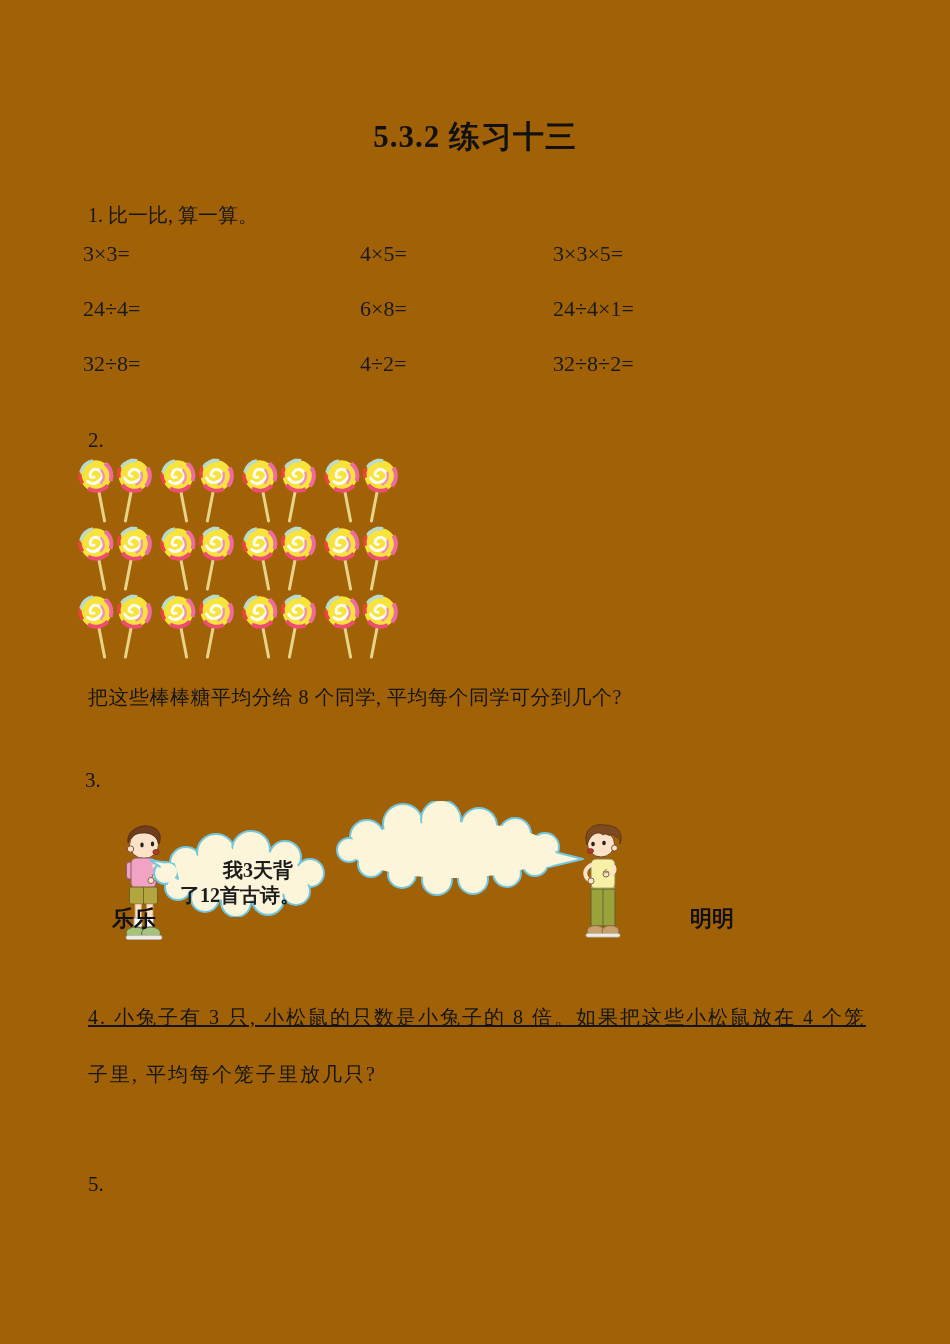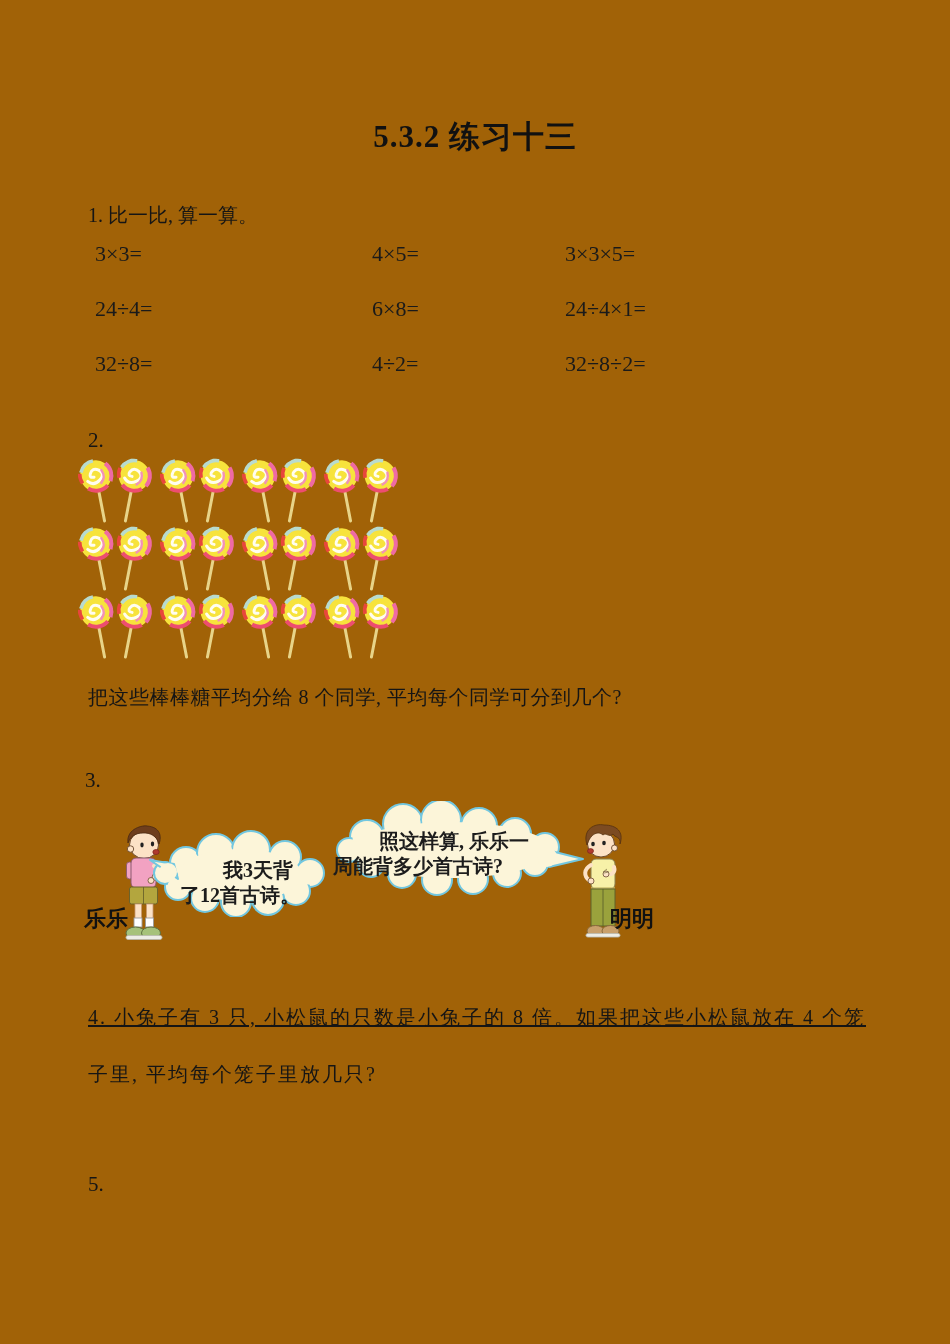--- a/index.html
+++ b/index.html
@@ -8,34 +8,34 @@
     font-family:"Liberation Serif","DejaVu Serif",serif;color:#111;
     overflow:hidden;
   }
   .abs{position:absolute;}
   .title{
     top:116px;left:0;width:950px;text-align:center;
     font-size:31px;font-weight:bold;letter-spacing:1px;
   }
   .body-text{font-size:20px;color:#151515;}
   .q1-label{top:186px;left:88px;margin-top:16px;}
-  .math-grid{top:241px;left:95px;width:640px;height:145px;}
+  .math-grid{top:241px;left:83px;width:640px;height:145px;}
   .math-cell{position:absolute;font-size:22px;color:#1a1a1a;white-space:nowrap;}
   .mc-c0{left:0;} .mc-c1{left:277px;} .mc-c2{left:470px;}
   .mc-r0{top:0;} .mc-r1{top:55px;} .mc-r2{top:110px;}
   .q2-num{top:428px;left:88px;font-size:21px;}
   .lolli-grid{top:458px;left:86px;width:330px;}
   .lolli-row{display:flex;gap:24px;height:68px;}
   .pair{position:relative;width:58px;height:68px;flex:0 0 58px;}
   .lolli{position:absolute;top:0;width:36px;height:66px;transform-origin:18px 60px;}
   .lolli.l{left:0;transform:rotate(-11deg);}
   .lolli.r{left:22px;transform:rotate(11deg);}
   .q2-text{top:684px;left:88px;letter-spacing:0.5px;}
   .q3-num{top:768px;left:85px;font-size:21px;}
-  .kid-label{font-size:22px;font-weight:bold;color:#111;}
+  .kid-label{font-size:22px;font-weight:bold;color:#111;margin-left:28px;}
   .bubble-text{font-size:20px;font-weight:bold;color:#1c1c1c;line-height:25px;white-space:nowrap;}
   .q4-line1{top:1004px;left:88px;letter-spacing:2px;text-decoration:underline;}
   .q4-line2{top:1061px;left:88px;letter-spacing:2px;}
   .q5-num{top:1172px;left:88px;font-size:21px;}
 </style>
 </head>
 <body>
 
 <div class="page">
 
@@ -421,24 +421,20 @@
         <circle cx="150" cy="78" r="12.5"></circle>
       <circle cx="114" cy="79" r="12.5"></circle>
         <circle cx="79" cy="73" r="11.5"></circle>
         <circle cx="48" cy="63" r="10.5"></circle>
       <circle cx="26" cy="49" r="9.5"></circle>
       <ellipse cx="128" cy="49" rx="100" ry="28"></ellipse>
     </g>
     <path d="M228,50 L260,58 L226,66 Z" fill="#FCF5D9" stroke="#72C7E0" stroke-width="2" stroke-linejoin="round"></path>
     <circle cx="224" cy="56" r="10" fill="#FCF5D9"></circle>
   </svg>
-  <div class="abs bubble-text" style="left:333px;top:829px;">
-    <div style="padding-left:46px;">照这样算, 乐乐一</div>
-    <div>周能背多少首古诗?</div>
-  </div>
 
   <svg class="abs" style="left:577px;top:823px;" width="52" height="126" viewBox="0 0 52 126" xmlns="http://www.w3.org/2000/svg">
     <ellipse cx="24" cy="21" rx="13.5" ry="13" fill="#FCE2C6" stroke="#6B4A2F" stroke-width="1"></ellipse>
     <path d="M10,22 C5,6 18,0 27,2 C40,2 47,9 43,21 C44,13 38,15 36,11 C32,15 29,9 26,12 C20,7 13,12 10,22 Z" fill="#7C4B22" stroke="#54300F" stroke-width="0.8"></path>
     <circle cx="37.5" cy="25" r="3" fill="#FCE2C6" stroke="#6B4A2F" stroke-width="0.9"></circle>
     <ellipse cx="16" cy="21" rx="1.8" ry="2.3" fill="#222"></ellipse>
     <ellipse cx="27" cy="20" rx="1.8" ry="2.3" fill="#222"></ellipse>
     <ellipse cx="13.5" cy="28" rx="3" ry="2.4" fill="#B03A2E" stroke="#7A241C" stroke-width="0.7"></ellipse>
     <rect x="14" y="36" width="24" height="30" rx="5" fill="#F7F1A8" stroke="#8A8050" stroke-width="1"></rect>
     <path d="M14,42 C7,46 6,53 13,58" stroke="#FCE2C6" stroke-width="4" fill="none" stroke-linecap="round"></path>
@@ -448,20 +444,20 @@
     <path d="M26,49 l4,-3 M27,50 l5,-1" stroke="#8A8050" stroke-width="0.8"></path>
     <line x1="14" y1="65" x2="38" y2="65" stroke="#C9BD6B" stroke-width="1.4"></line>
     <rect x="14" y="66" width="24" height="37" fill="#9AA23C" stroke="#5E622A" stroke-width="1"></rect>
     <line x1="26" y1="66" x2="26" y2="103" stroke="#5E622A" stroke-width="0.9"></line>
     <ellipse cx="18.5" cy="108" rx="8.5" ry="5.5" fill="#C9A06B" stroke="#8A6A3C" stroke-width="1"></ellipse>
     <ellipse cx="33.5" cy="108" rx="8.5" ry="5.5" fill="#C9A06B" stroke="#8A6A3C" stroke-width="1"></ellipse>
     <rect x="9" y="110.5" width="34" height="3.6" rx="1.8" fill="#EDEDE6" stroke="#B9B9AE" stroke-width="0.8"></rect>
   </svg>
 
   <div class="abs kid-label" style="left:84px;top:904px;">乐乐</div>
-  <div class="abs kid-label" style="left:610px;top:904px;">明明</div>
+  <div class="abs kid-label" style="left:662px;top:904px;">明明</div>
 
   <div class="abs body-text q4-line1">4. 小兔子有 3 只, 小松鼠的只数是小兔子的 8 倍。如果把这些小松鼠放在 4 个笼</div>
   <div class="abs body-text q4-line2">子里, 平均每个笼子里放几只?</div>
 
   <div class="abs body-text q5-num">5.</div>
 
 </div>
 
 </body></html>

